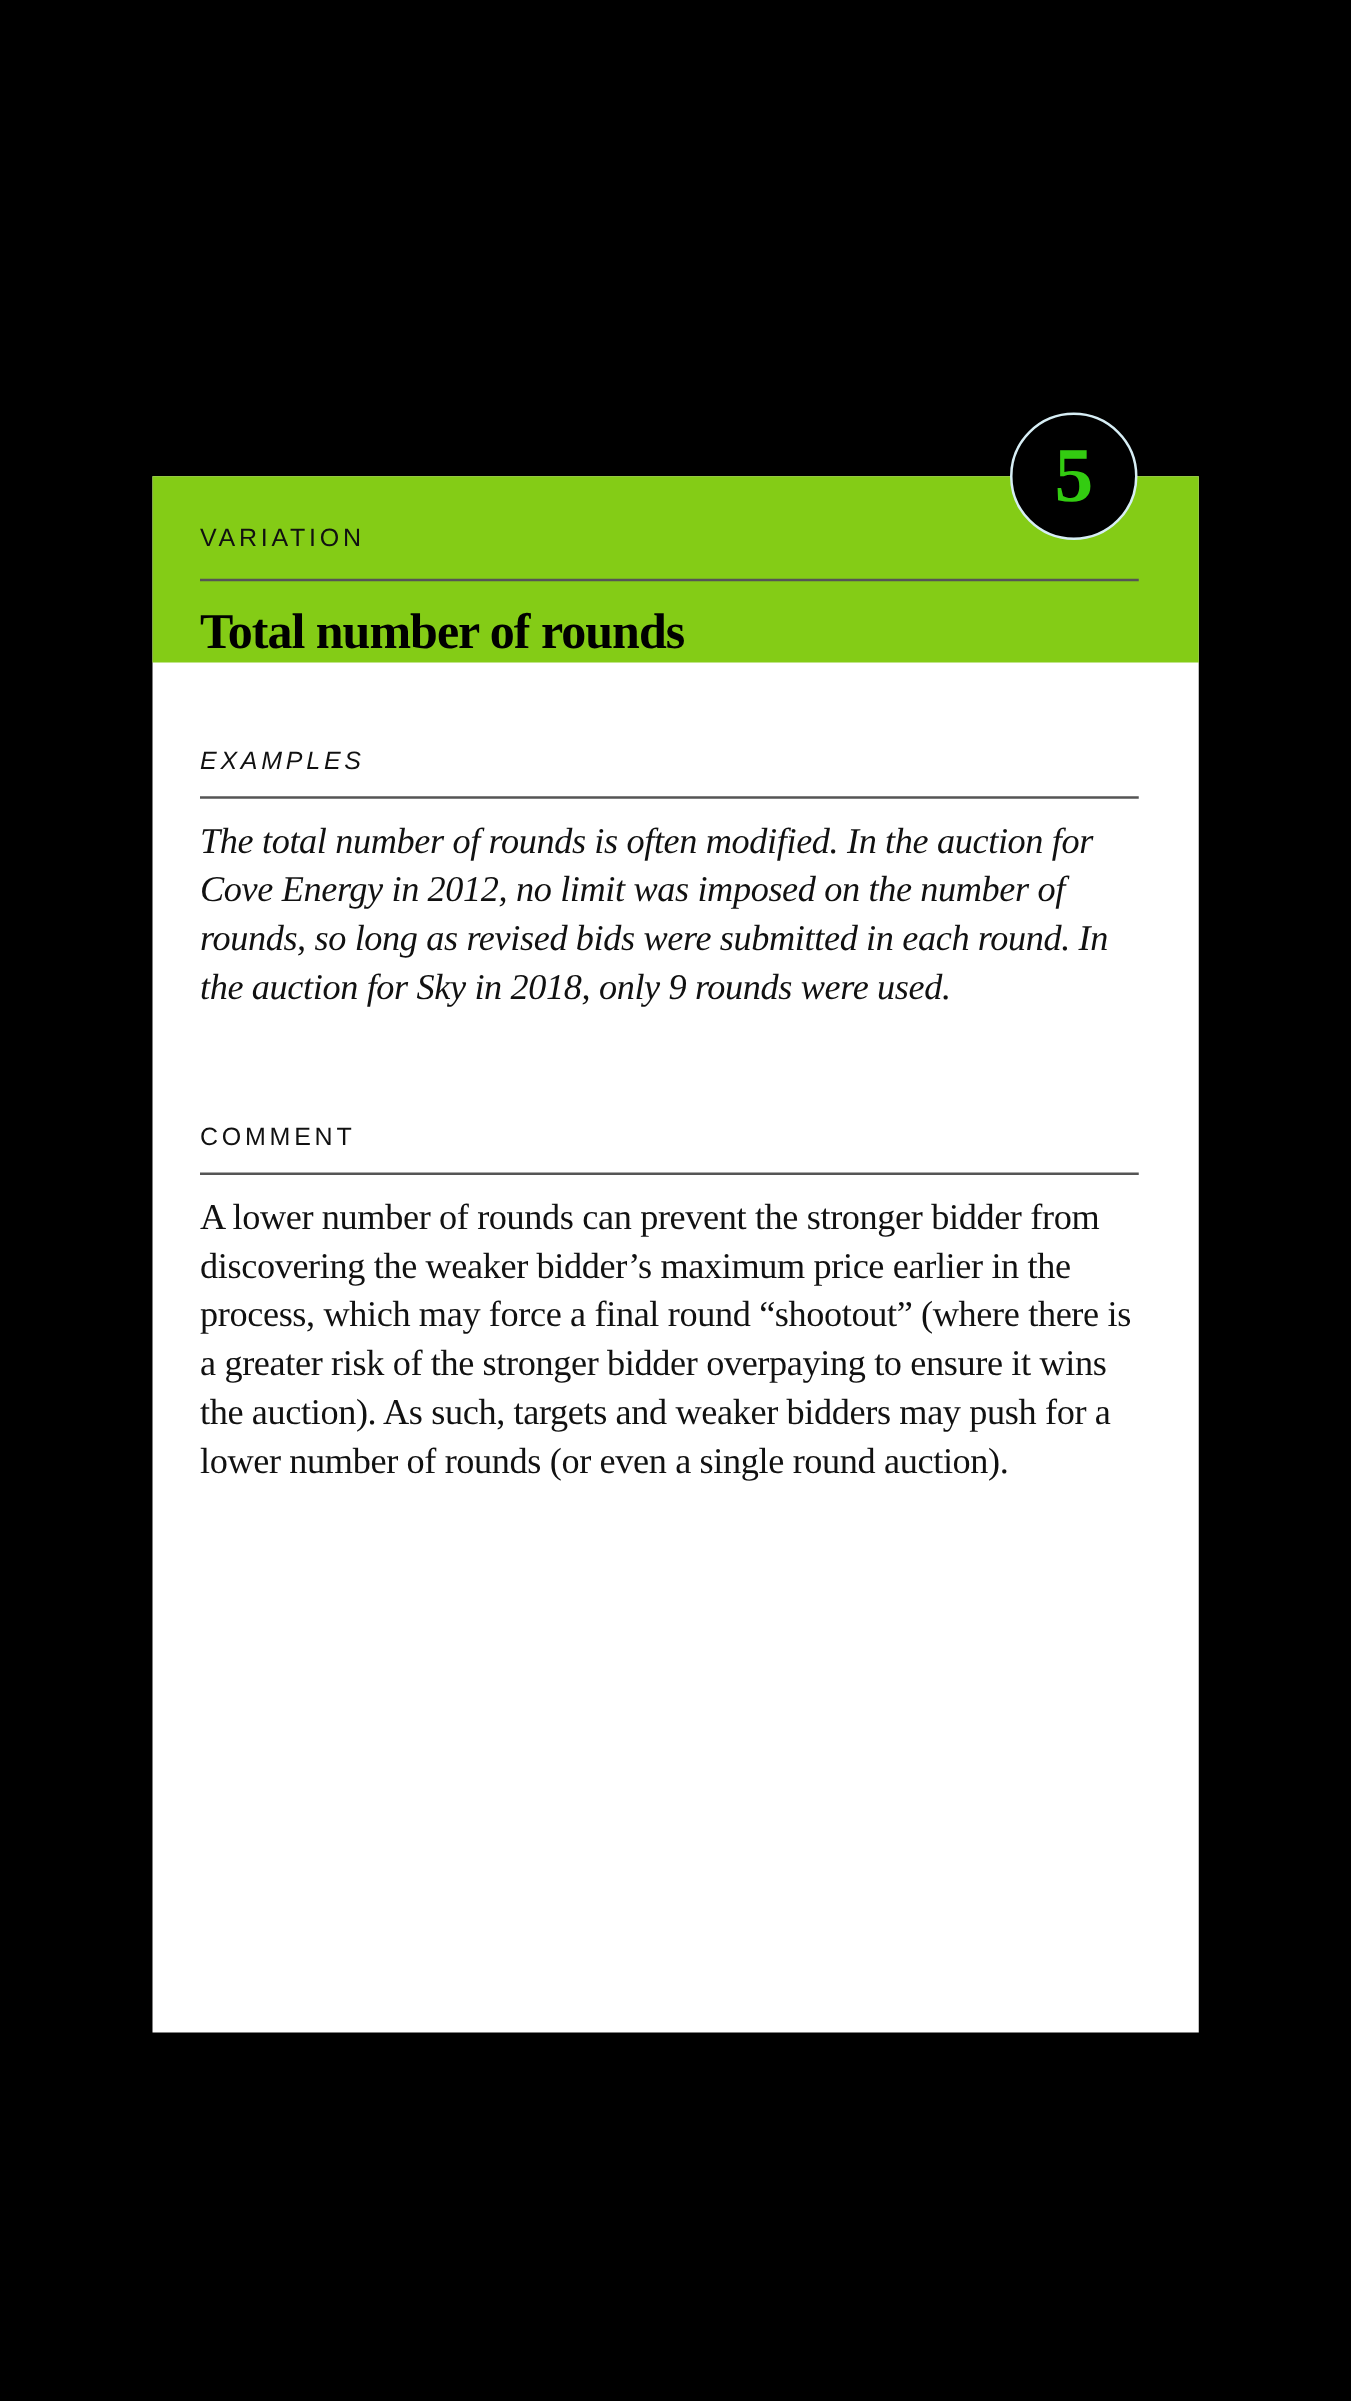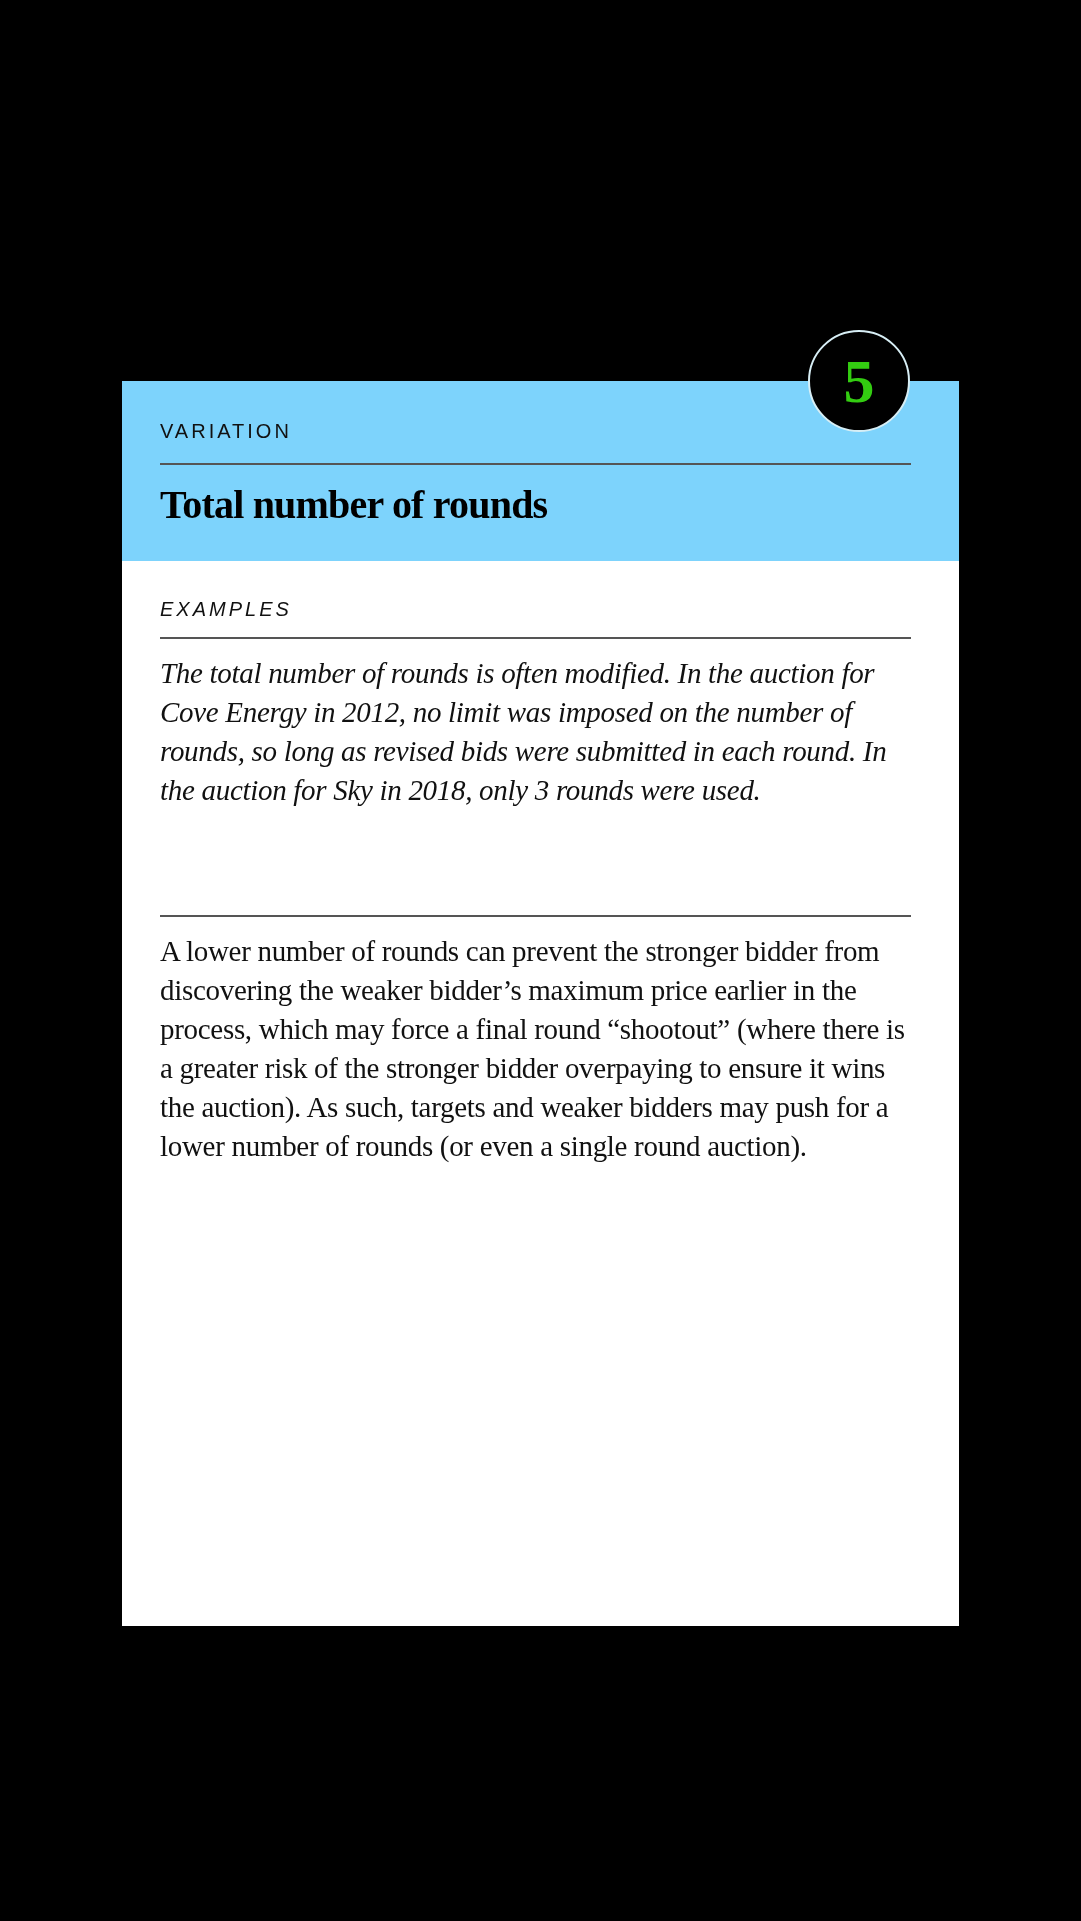--- a/index.html
+++ b/index.html
@@ -1,18 +1,18 @@
 <!DOCTYPE html>
 <html><head>
 <meta charset="utf-8">
 <style>
   html, body { margin:0; padding:0; }
   body { width:1081px; height:1921px; background:#000; position:relative; overflow:hidden; }
   .card { position:absolute; left:122px; top:381px; width:837px; height:1245px; background:#fff; }
-  .card-head { background:#7dd3fc; height:180px; position:relative; padding:0 48px 0 38px; box-sizing:border-box; }
+  .card-head { background:#84cc16; height:149px; position:relative; padding:0 48px 0 38px; box-sizing:border-box; }
   .kicker { font-family:"Liberation Sans", sans-serif; font-size:20px; letter-spacing:3px; color:#111; }
   .head-kicker { position:absolute; left:38px; top:39px; }
   .rule { position:absolute; left:38px; right:48px; height:2px; background:#555; }
   .title { position:absolute; left:38px; top:100px; font-family:"Liberation Serif", serif; font-weight:bold; font-size:40px; color:#000; letter-spacing:-0.8px; margin:0;text-align:right; }
   .badge { position:absolute; left:808px; top:330px; width:98px; height:98px; border-radius:50%; background:#000; border:2px solid #d7eef5; display:flex; align-items:center; justify-content:center; }
   .badge span { font-family:"Liberation Serif", serif; font-weight:bold; font-size:62px; color:#33cc11; line-height:1; }
   .section { position:absolute; left:38px; right:48px; }
   .sec-rule { height:2px; background:#555; }
   .body { font-family:"Liberation Serif", serif; font-size:29px; line-height:39px; color:#111; margin:0; letter-spacing:-0.3px; }
 </style>
@@ -22,24 +22,25 @@
 <div class="card">
   <div class="card-head">
     <div class="kicker head-kicker">VARIATION</div>
     <div class="rule" style="top:82px;"></div>
     <h1 class="title">Total number of rounds</h1>
   </div>
 
   <div class="section" style="top:217px;font-style:italic;">
     <div class="kicker">EXAMPLES</div>
     <div class="sec-rule" style="margin-top:16px;"></div>
-    <p class="body" style="margin-top:15px;">The total number of rounds is often modified. In the auction for Cove Energy in 2012, no limit was imposed on the number of rounds, so long as revised bids were submitted in each round. In the auction for Sky in 2018, only 3 rounds were used.</p>
+    <p class="body" style="margin-top:15px;">The total number of rounds is often modified. In the auction for Cove Energy in 2012, no limit was imposed on the number of rounds, so long as revised bids were submitted in each round. In the auction for Sky in 2018, only 9 rounds were used.</p>
   </div>
 
   <div class="section" style="top:518px;">
+    <div class="kicker">COMMENT</div>
     <div class="sec-rule" style="margin-top:16px;"></div>
     <p class="body" style="margin-top:15px;">A lower number of rounds can prevent the stronger bidder from discovering the weaker bidder’s maximum price earlier in the process, which may force a final round “shootout” (where there is a greater risk of the stronger bidder overpaying to ensure it wins the auction). As such, targets and weaker bidders may push for a lower number of rounds (or even a single round auction).</p>
   </div>
 </div>
 
 <div class="badge">
   <span>5</span>
 </div>
 
 </body></html>

